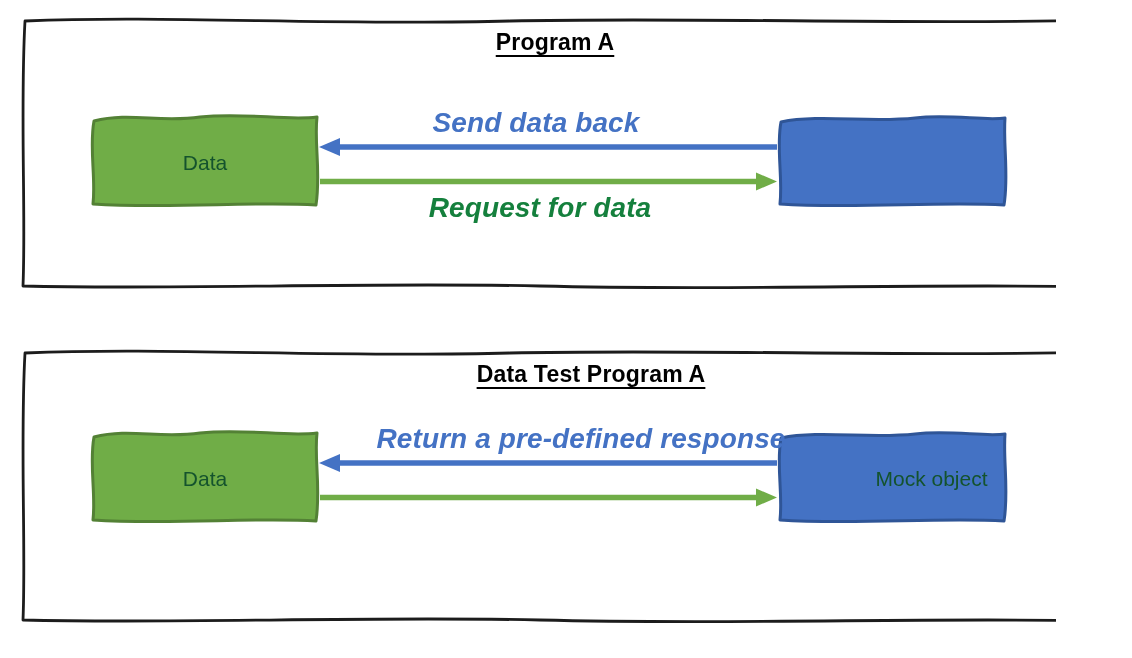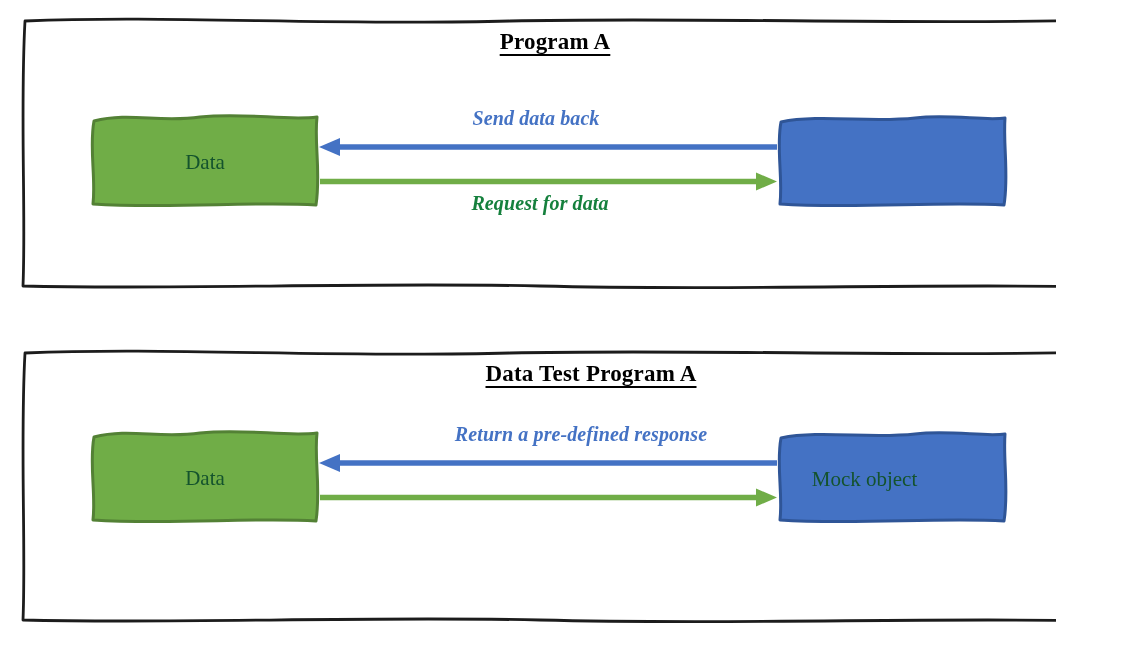--- a/index.html
+++ b/index.html
@@ -1,57 +1,57 @@
 <!DOCTYPE html>
 <html><head>
 <meta charset="utf-8">
 <style>
   html, body { margin: 0; padding: 0; background: #ffffff; }
   .canvas {
     position: relative;
     width: 1056px;
     height: 658px;
     background: #ffffff;
-    font-family: Liberation Serif, serif;
+    font-family: Liberation Sans, sans-serif;
     overflow: hidden;
   }
   .layer { position: absolute; left: 0; top: 0; }
   .txt { position: absolute; white-space: nowrap; }
   .center { transform: translateX(-50%); }
   .panel-title {
     font-size: 23px;
     font-weight: 700;
     color: #000000;
     text-decoration: underline;
     text-decoration-thickness: 2px;
     text-underline-offset: 5px;
     letter-spacing: 0.2px;
   }
   .arrow-label {
-    font-size: 20px;
+    font-size: 28px;
     font-weight: 700;
     font-style: italic;
     letter-spacing: 0.1px;
   }
   .blue-text  { color: #4472C4; }
   .green-text { color: #15803d; }
   .multiline { text-align: center; line-height: 29px; }
   .box-label {
     position: absolute;
     display: flex;
     align-items: center;
     justify-content: center;
     color: #14532d;
     font-size: 21px;
     font-weight: 400;
   }
   .box-data-1 { left: 90px;  top: 117px; width: 230px; height: 91px; }
   .box-sys    { left: 777px; top: 118px; width: 231px; height: 90px; }
   .box-data-2 { left: 90px;  top: 433px; width: 230px; height: 91px; }
-  .box-mock   { left: 749px; top: 434px; width: 231px; height: 90px; }
+  .box-mock   { left: 816px; top: 434px; width: 231px; height: 90px; }
   .t-title-1  { left: 555px; top: 29px; }
   .t-title-2  { left: 591px; top: 361px; }
   .t-send     { left: 536px; top: 107px; }
   .t-req      { left: 540px; top: 192px; }
   .t-return   { left: 581px; top: 423px; }
   .t-check    { left: 576px; top: 512px; }
 </style>
 </head>
 <body>
 

